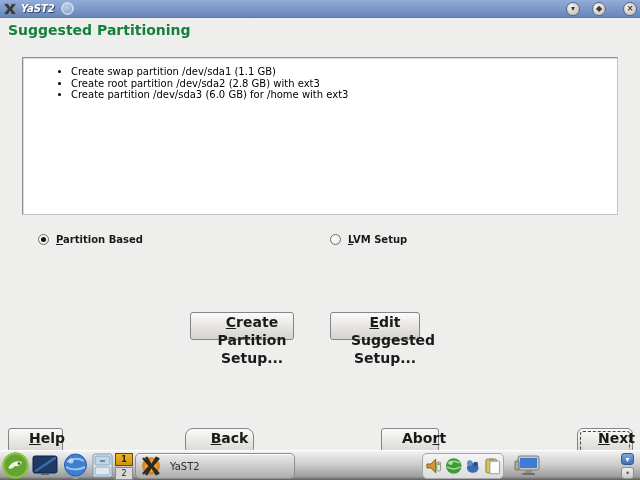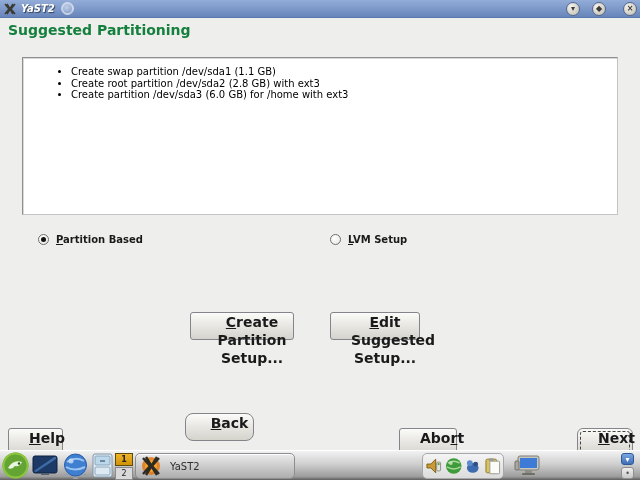--- a/index.html
+++ b/index.html
@@ -72,22 +72,22 @@
     border:1px solid #84848a; border-radius:3px;
     font-size:14px; font-weight:bold; color:#1a1a1a;
     text-align:center; line-height:18px;
     font-family:"DejaVu Sans", sans-serif;
     padding-left:20px;
   }
   .mn { text-decoration:underline; }
   .btn-create { left:190px; top:312px; width:104px; }
   .btn-edit   { left:330px; top:312px; width:90px;  }
   .btn-help   { left:8px;   top:428px; width:55px;  }
-  .btn-back   { left:185px; top:413px; width:69px;border-radius:8px;  }
-  .btn-abort  { left:399px; top:428px; width:58px;  }
+  .btn-back   { left:185px; top:428px; width:69px;border-radius:8px;  }
+  .btn-abort  { left:381px; top:428px; width:58px;  }
   .btn-next   { left:577px; top:428px; width:56px;
                 outline:1px dashed #444; outline-offset:-4px;border-radius:6px; }
   
   .taskbar {
     position:absolute; left:0; top:450px; width:640px; height:30px;
     background:linear-gradient(#f2f2f2, #cfcfcf 45%, #9d9d9d 88%, #5e5e5e);
     border-top:1px solid #ffffff;
   }
   .tb-item { position:absolute; }
   .geeko { left:2px; top:1px; width:27px; height:27px; }

